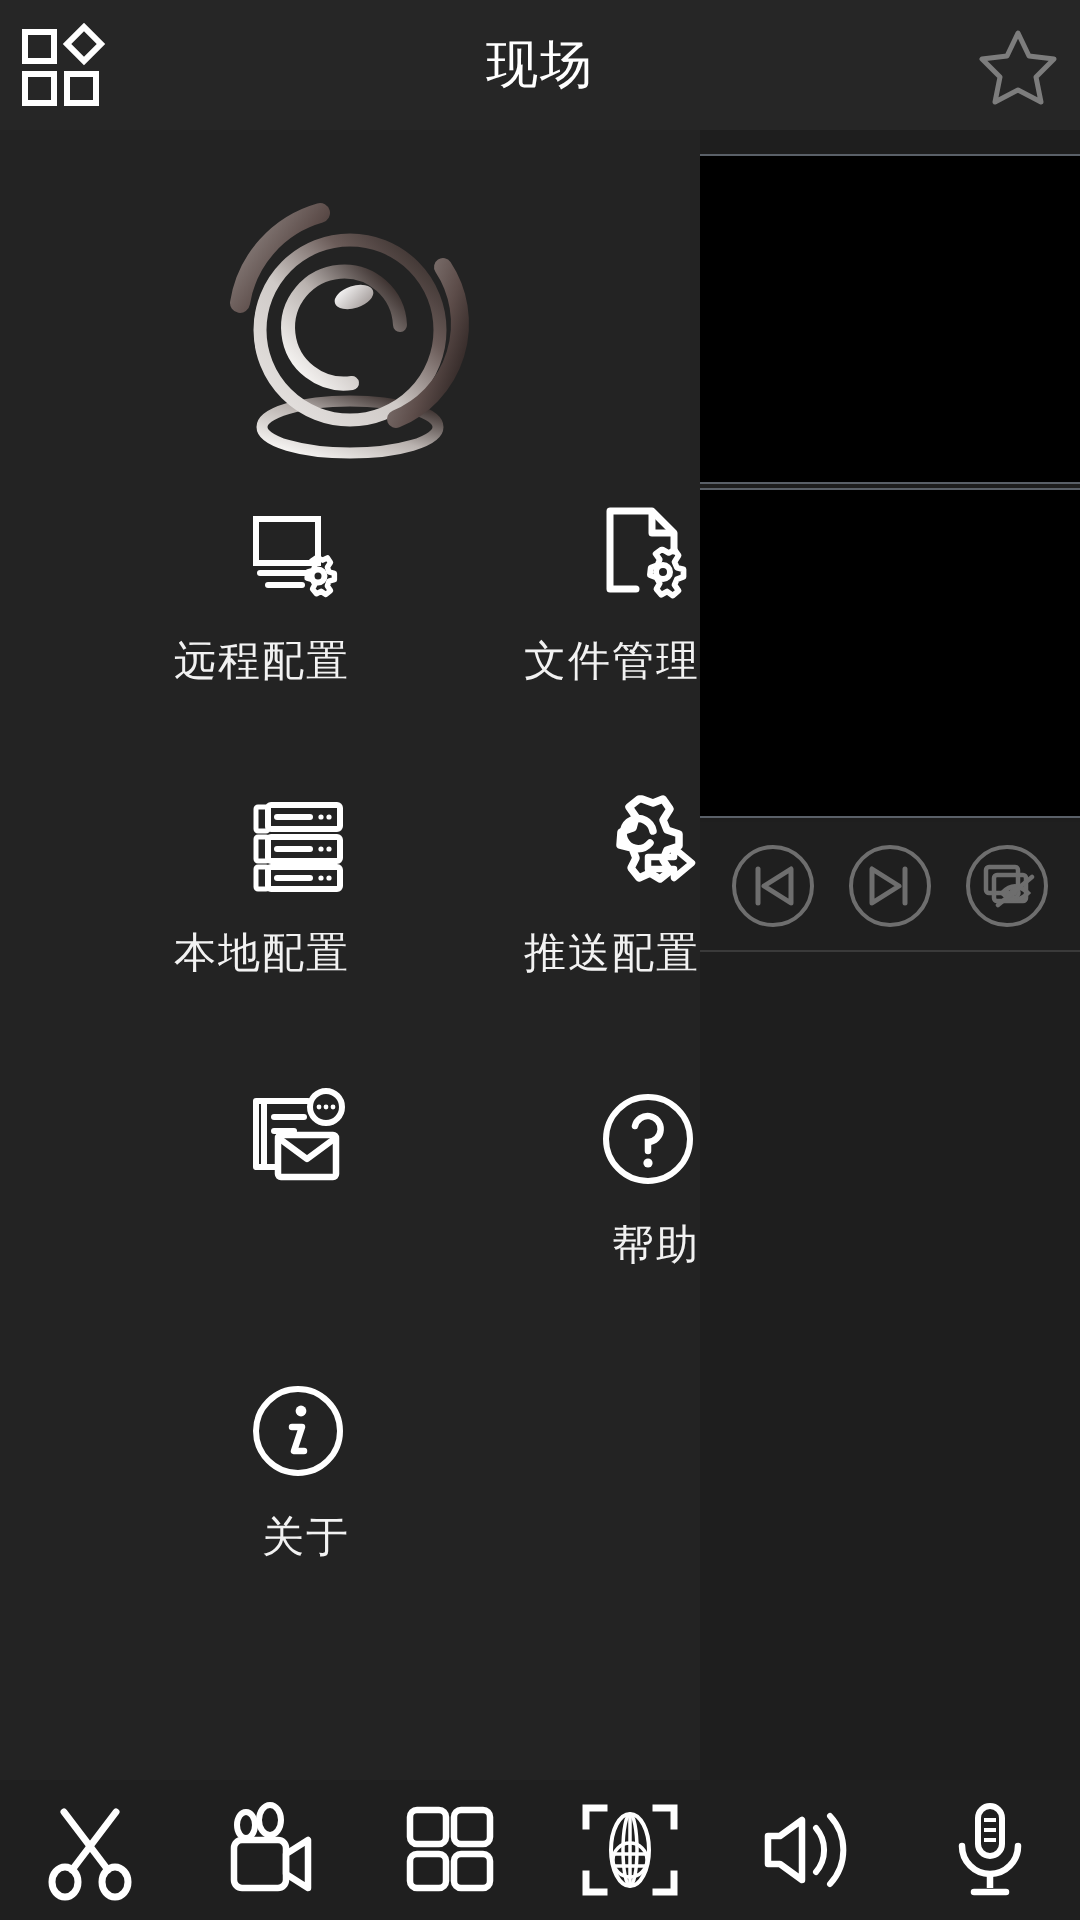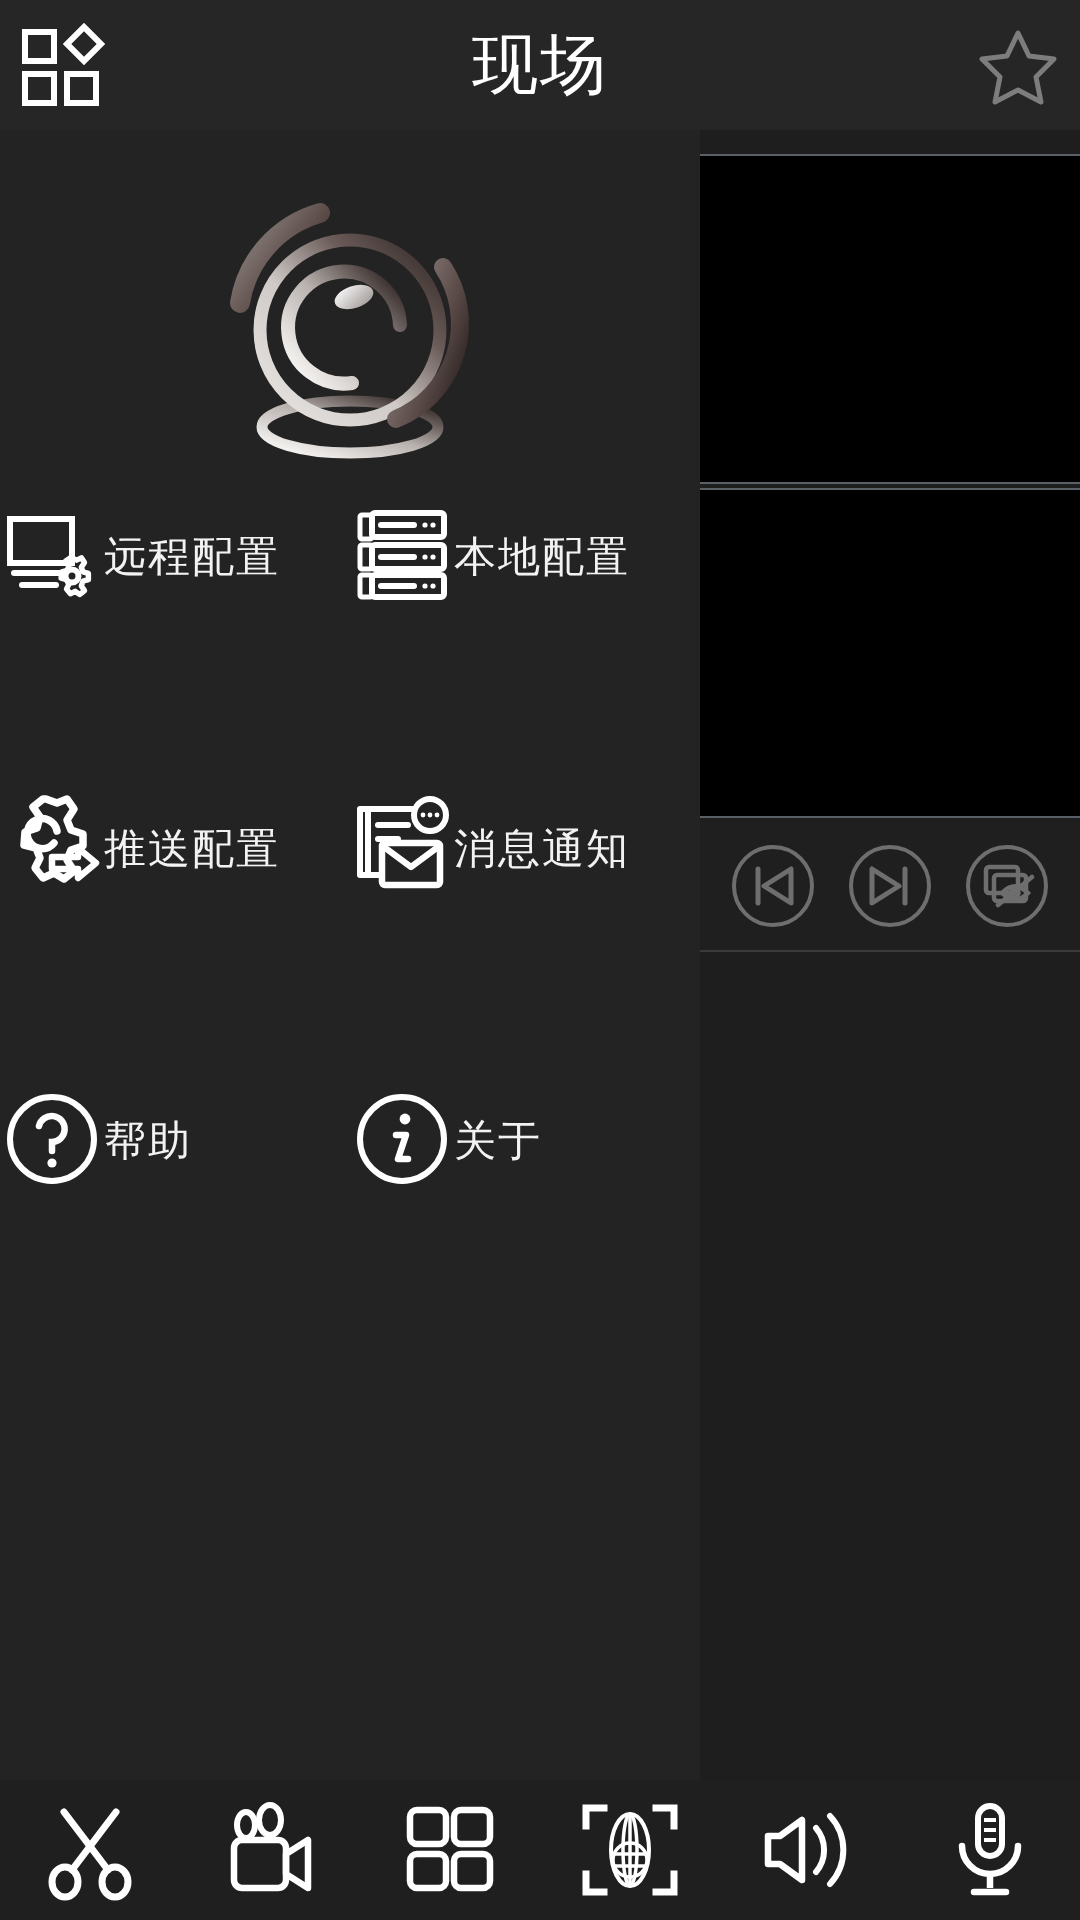--- a/index.html
+++ b/index.html
@@ -22,21 +22,21 @@
     background: #262626;
   }
   .hdr-grid {
     position: absolute; left: 22px; top: 28px;
     width: 78px; height: 78px;
   }
   .hdr-title {
     position: absolute; left: 0; top: 0;
     width: 1080px; height: 130px;
     display: flex; align-items: center; justify-content: center;
-    color: #ffffff; font-size: 66px; letter-spacing: 2px;
+    color: #ffffff; font-size: 52px; letter-spacing: 2px;
   }
   .hdr-star {
     position: absolute; right: 22px; top: 26px;
     width: 80px; height: 80px;
   }
 
   
   .left-pane {
     position: absolute; left: 0; top: 130px;
     width: 700px; height: 1650px;
@@ -48,22 +48,22 @@
     display: flex; align-items: center; justify-content: center;
   }
   .menu-grid {
     position: absolute; left: 0; top: 355px;
     width: 700px;
     display: grid;
     grid-template-columns: 1fr 1fr;
     grid-auto-rows: 292px;
   }
   .menu-item {
-    display: flex; flex-direction: row;
-    align-items: flex-start; justify-content: flex-start;
+    display: flex; flex-direction: column;
+    align-items: flex-end; justify-content: flex-start;
     padding-top: 18px;
     cursor: pointer;
   }
   .menu-icon {
     width: 104px; height: 104px;
     display: flex; align-items: center; justify-content: center;
   }
   .menu-label {
     margin-top: 26px;
     color: #f2f2f2;
@@ -192,20 +192,33 @@
             <g transform="translate(72,72)">
               <path d="M0 -22 L6 -19 L12 -22 L16 -16 L12 -10 L14 -4 L21 -2 L21 6 L14 8 L12 14 L16 20 L10 25 L4 21 L-2 24 L-7 18 L-4 12 L-7 6 L-14 4 L-13 -4 L-6 -6 L-4 -12 L-8 -18 L-2 -22 Z" transform="scale(0.78)" fill="none" stroke="#ffffff" stroke-width="7" stroke-linejoin="round"></path>
               <circle cx="0" cy="1" r="6.5" fill="none" stroke="#ffffff" stroke-width="6"></circle>
             </g>
           </svg>
         </div>
         <div class="menu-label">远程配置</div>
       </div>
 
 
+      <div class="menu-item">
+        <div class="menu-icon">
+          <svg width="104" height="104" viewBox="0 0 104 104">
+            <path d="M14 8 L56 8 L78 30 L78 48 M14 8 L14 86 L40 86" fill="none" stroke="#ffffff" stroke-width="7" stroke-linejoin="round" stroke-linecap="round"></path>
+            <path d="M56 8 L56 30 L78 30" fill="none" stroke="#ffffff" stroke-width="7" stroke-linejoin="round"></path>
+            <g transform="translate(67,68)">
+              <path d="M0 -26 L7 -22 L14 -26 L19 -19 L14 -11 L17 -4 L25 -2 L25 7 L17 10 L14 17 L19 24 L12 30 L5 25 L-2 29 L-8 22 L-4 15 L-8 8 L-16 5 L-15 -4 L-7 -7 L-4 -14 L-9 -21 L-2 -26 Z" transform="scale(0.82)" fill="none" stroke="#ffffff" stroke-width="7" stroke-linejoin="round"></path>
+              <circle cx="0" cy="1" r="7" fill="none" stroke="#ffffff" stroke-width="6"></circle>
+            </g>
+          </svg>
+        </div>
+        <div class="menu-label">文件管理</div>
+      </div>
 
       <div class="menu-item">
         <div class="menu-icon">
           <svg width="104" height="104" viewBox="0 0 104 104">
             <rect x="10" y="12" width="12" height="24" fill="none" stroke="#ffffff" stroke-width="5" rx="2"></rect>
             <rect x="10" y="42" width="12" height="24" fill="none" stroke="#ffffff" stroke-width="5" rx="2"></rect>
             <rect x="10" y="72" width="12" height="22" fill="none" stroke="#ffffff" stroke-width="5" rx="2"></rect>
             <rect x="22" y="10" width="72" height="24" fill="none" stroke="#ffffff" stroke-width="6" rx="3"></rect>
             <rect x="22" y="42" width="72" height="24" fill="none" stroke="#ffffff" stroke-width="6" rx="3"></rect>
             <rect x="22" y="72" width="72" height="22" fill="none" stroke="#ffffff" stroke-width="6" rx="3"></rect>
@@ -243,21 +256,20 @@
             <line x1="28" y1="30" x2="58" y2="30" stroke="#ffffff" stroke-width="6" stroke-linecap="round"></line>
             <line x1="28" y1="44" x2="48" y2="44" stroke="#ffffff" stroke-width="6" stroke-linecap="round"></line>
             <rect x="32" y="48" width="58" height="42" fill="#232323" stroke="#ffffff" stroke-width="6.5" rx="3"></rect>
             <path d="M34 52 L61 72 L88 52" fill="none" stroke="#ffffff" stroke-width="6.5" stroke-linejoin="round"></path>
             <circle cx="80" cy="20" r="16" fill="#232323" stroke="#ffffff" stroke-width="6"></circle>
             <circle cx="73" cy="20" r="2.4" fill="#ffffff"></circle>
             <circle cx="80" cy="20" r="2.4" fill="#ffffff"></circle>
             <circle cx="87" cy="20" r="2.4" fill="#ffffff"></circle>
           </svg>
         </div>
-        <div class="menu-label">消息通知</div>
       </div>
 
       <div class="menu-item">
         <div class="menu-icon">
           <svg width="104" height="104" viewBox="0 0 104 104">
             <circle cx="52" cy="52" r="42" fill="none" stroke="#ffffff" stroke-width="6"></circle>
             <path d="M39 39 A13 13 0 1 1 52 55 L52 64" fill="none" stroke="#ffffff" stroke-width="6.5" stroke-linecap="round"></path>
             <circle cx="52" cy="76" r="4.6" fill="#ffffff"></circle>
           </svg>
         </div>

